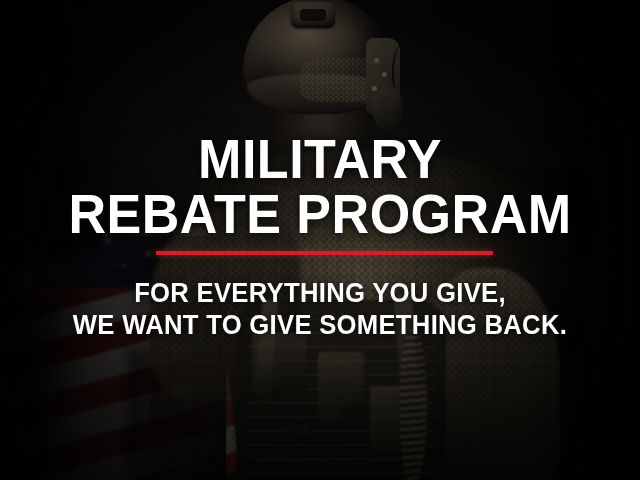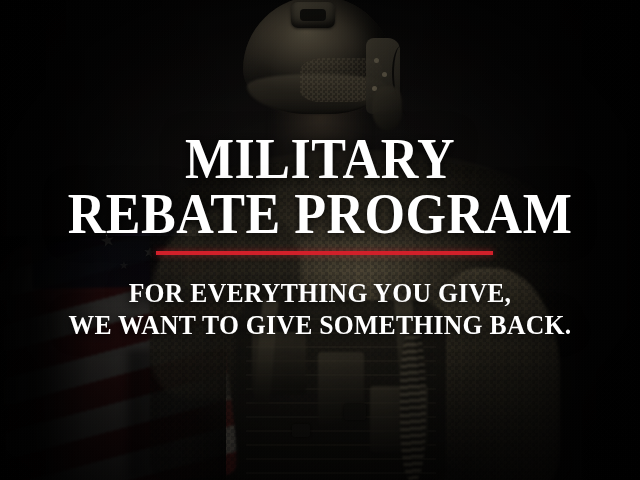--- a/index.html
+++ b/index.html
@@ -6,21 +6,21 @@
     margin: 0;
     padding: 0;
     background: #000;
   }
   #banner {
     position: relative;
     width: 640px;
     height: 480px;
     overflow: hidden;
     background: #070606;
-    font-family: Liberation Serif, serif;
+    font-family: Liberation Sans, sans-serif;
     user-select: none;
   }
 
   
   .photo {
     position: absolute;
     inset: 0;
     overflow: hidden;
   }
 

